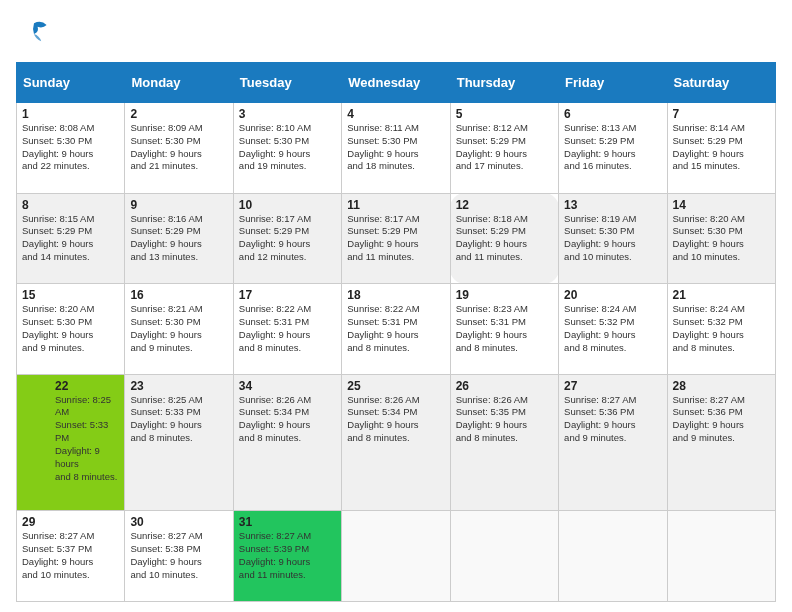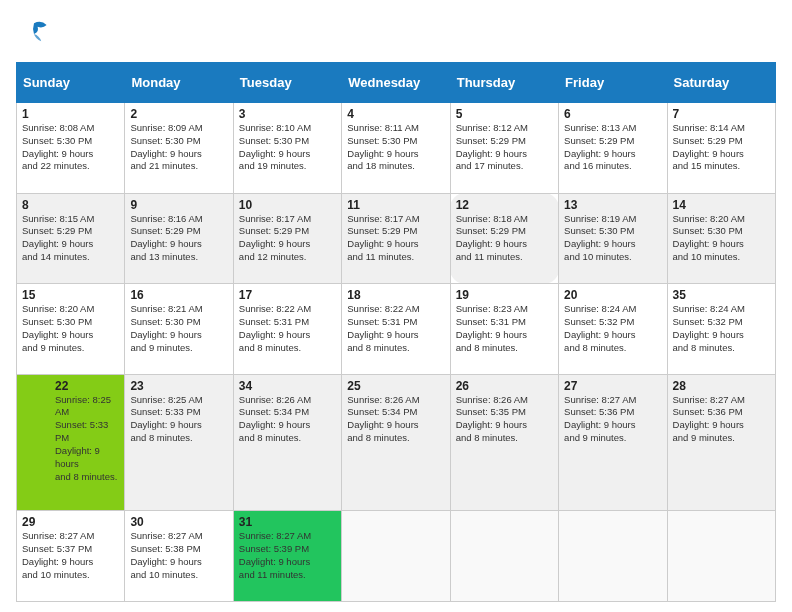--- a/index.html
+++ b/index.html
@@ -217,21 +217,21 @@
           </td>
           <td style="background: rgb(255, 255, 255);">
             <span class="day-num">19</span>
             <div class="day-info">Sunrise: 8:23 AM<br>Sunset: 5:31 PM<br>Daylight: 9 hours<br>and 8 minutes.</div>
           </td>
           <td style="background: rgb(255, 255, 255);">
             <span class="day-num">20</span>
             <div class="day-info">Sunrise: 8:24 AM<br>Sunset: 5:32 PM<br>Daylight: 9 hours<br>and 8 minutes.</div>
           </td>
           <td style="background: rgb(255, 255, 255);">
-            <span class="day-num">35</span>
+            <span class="day-num">21</span>
             <div class="day-info">Sunrise: 8:24 AM<br>Sunset: 5:32 PM<br>Daylight: 9 hours<br>and 8 minutes.</div>
           </td>
         </tr>
         <tr>
           <td style="background: #84cc16; padding-left: 38px;">
             <span class="day-num">22</span>
             <div class="day-info">Sunrise: 8:25 AM<br>Sunset: 5:33 PM<br>Daylight: 9 hours<br>and 8 minutes.</div>
           </td>
           <td style="background: rgb(240, 240, 240); margin-left: 10px;">
             <span class="day-num">23</span>

